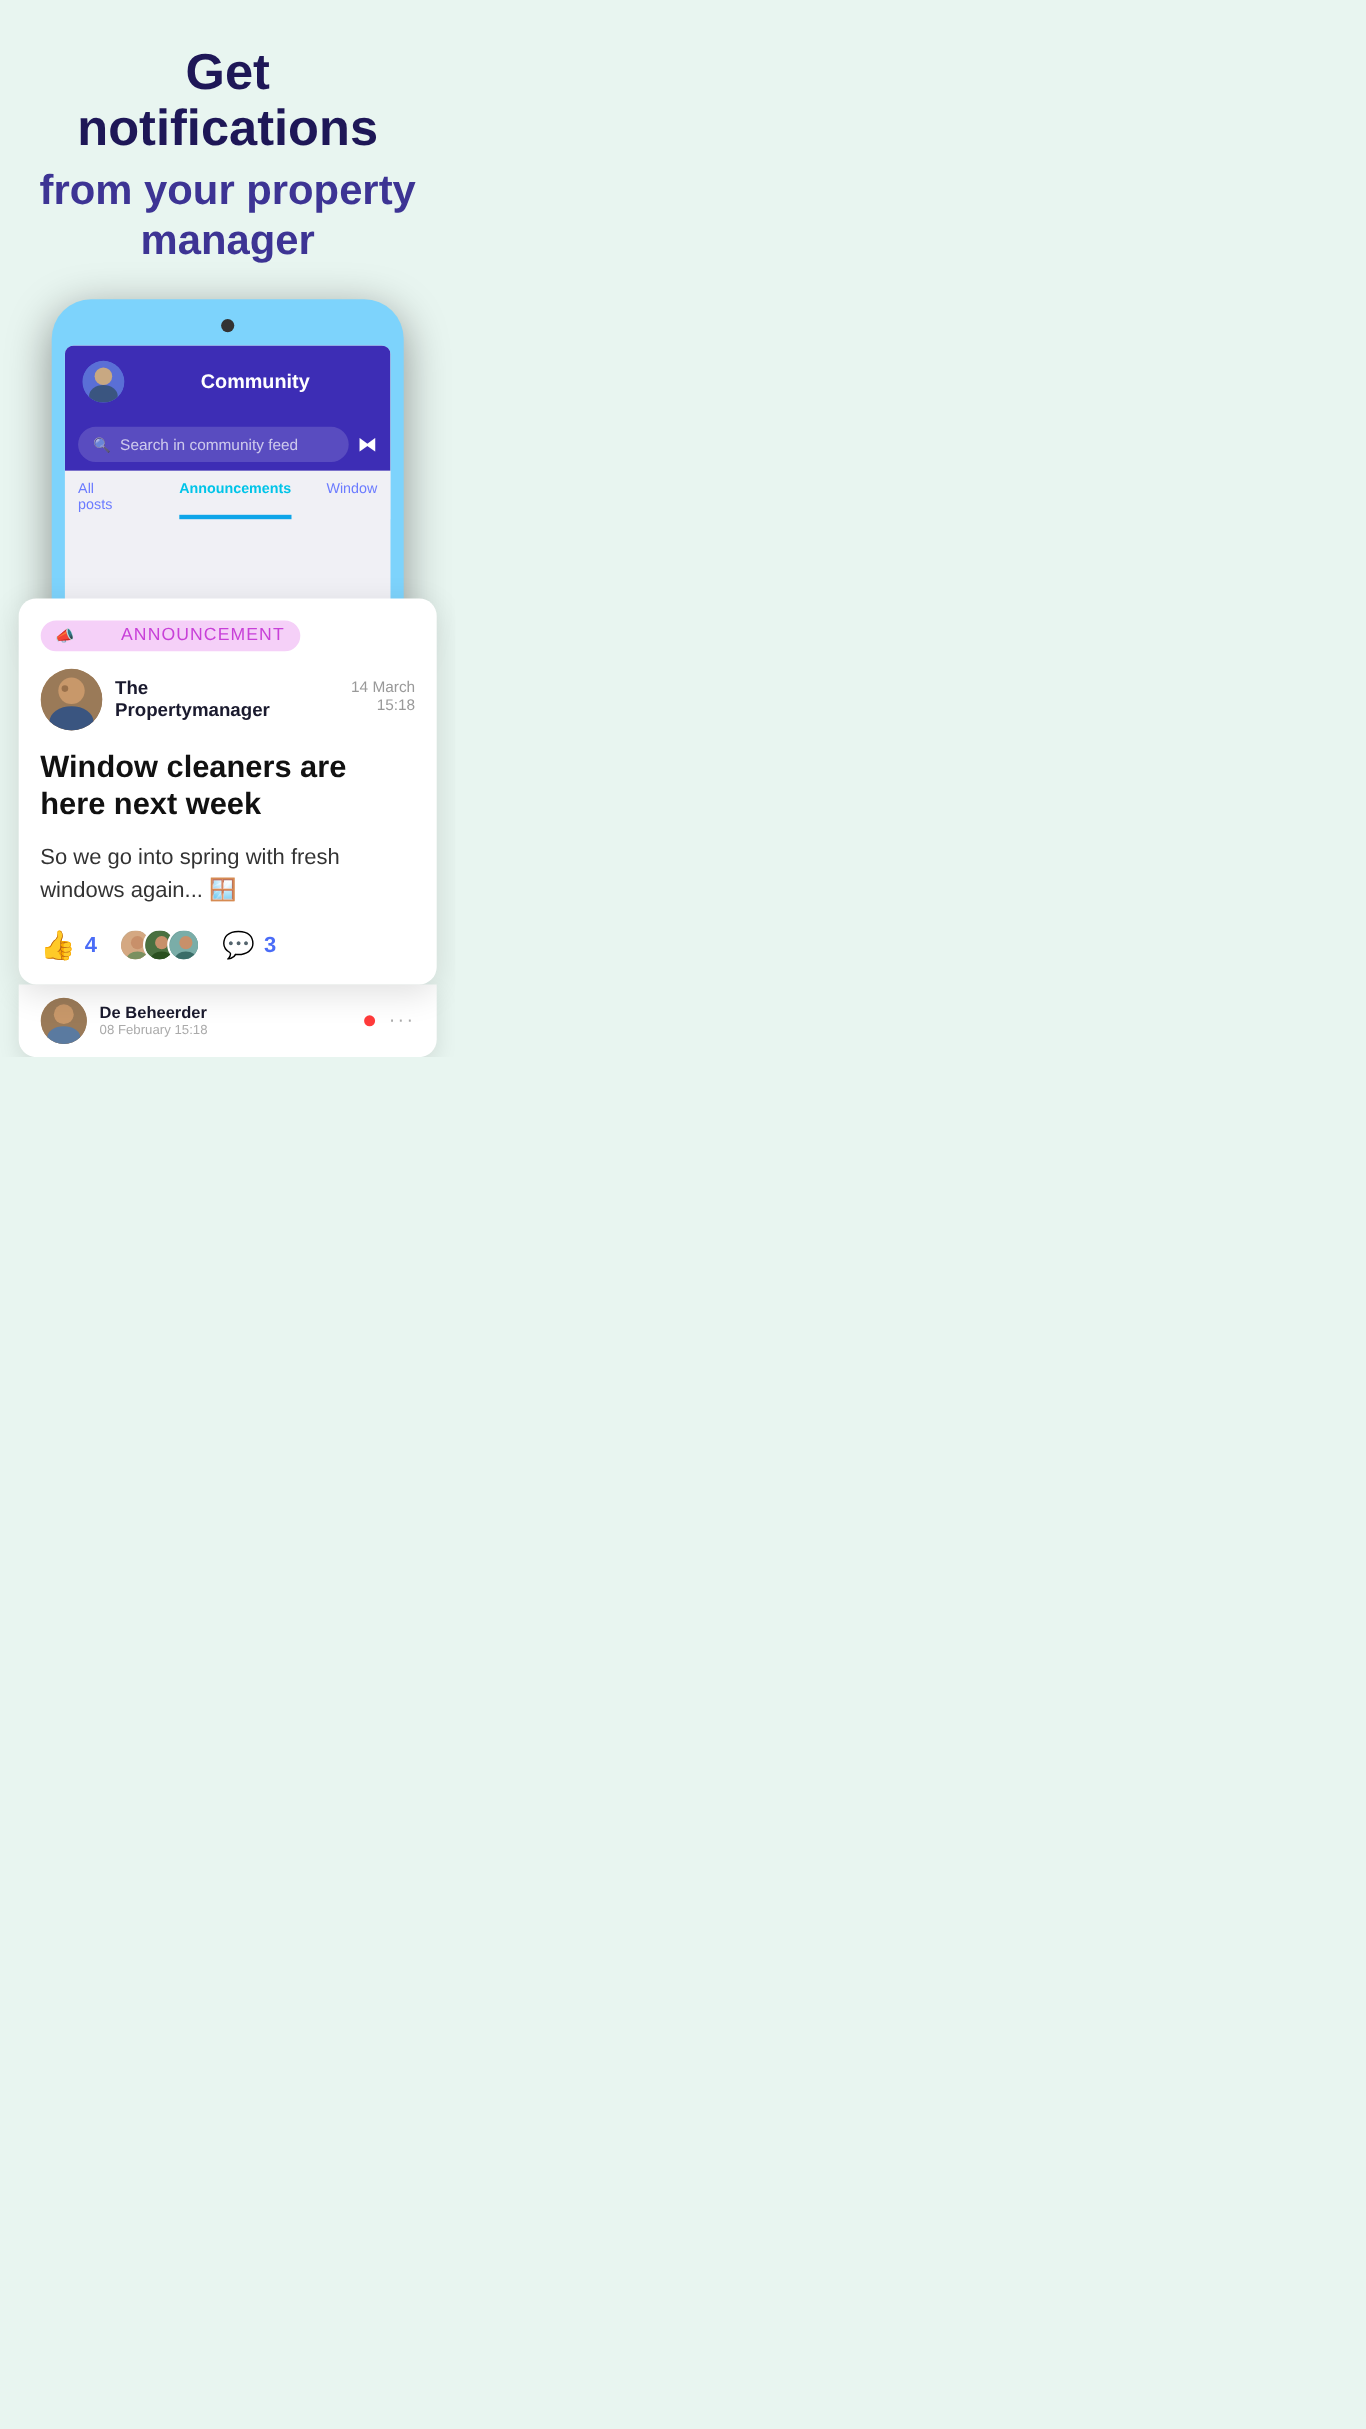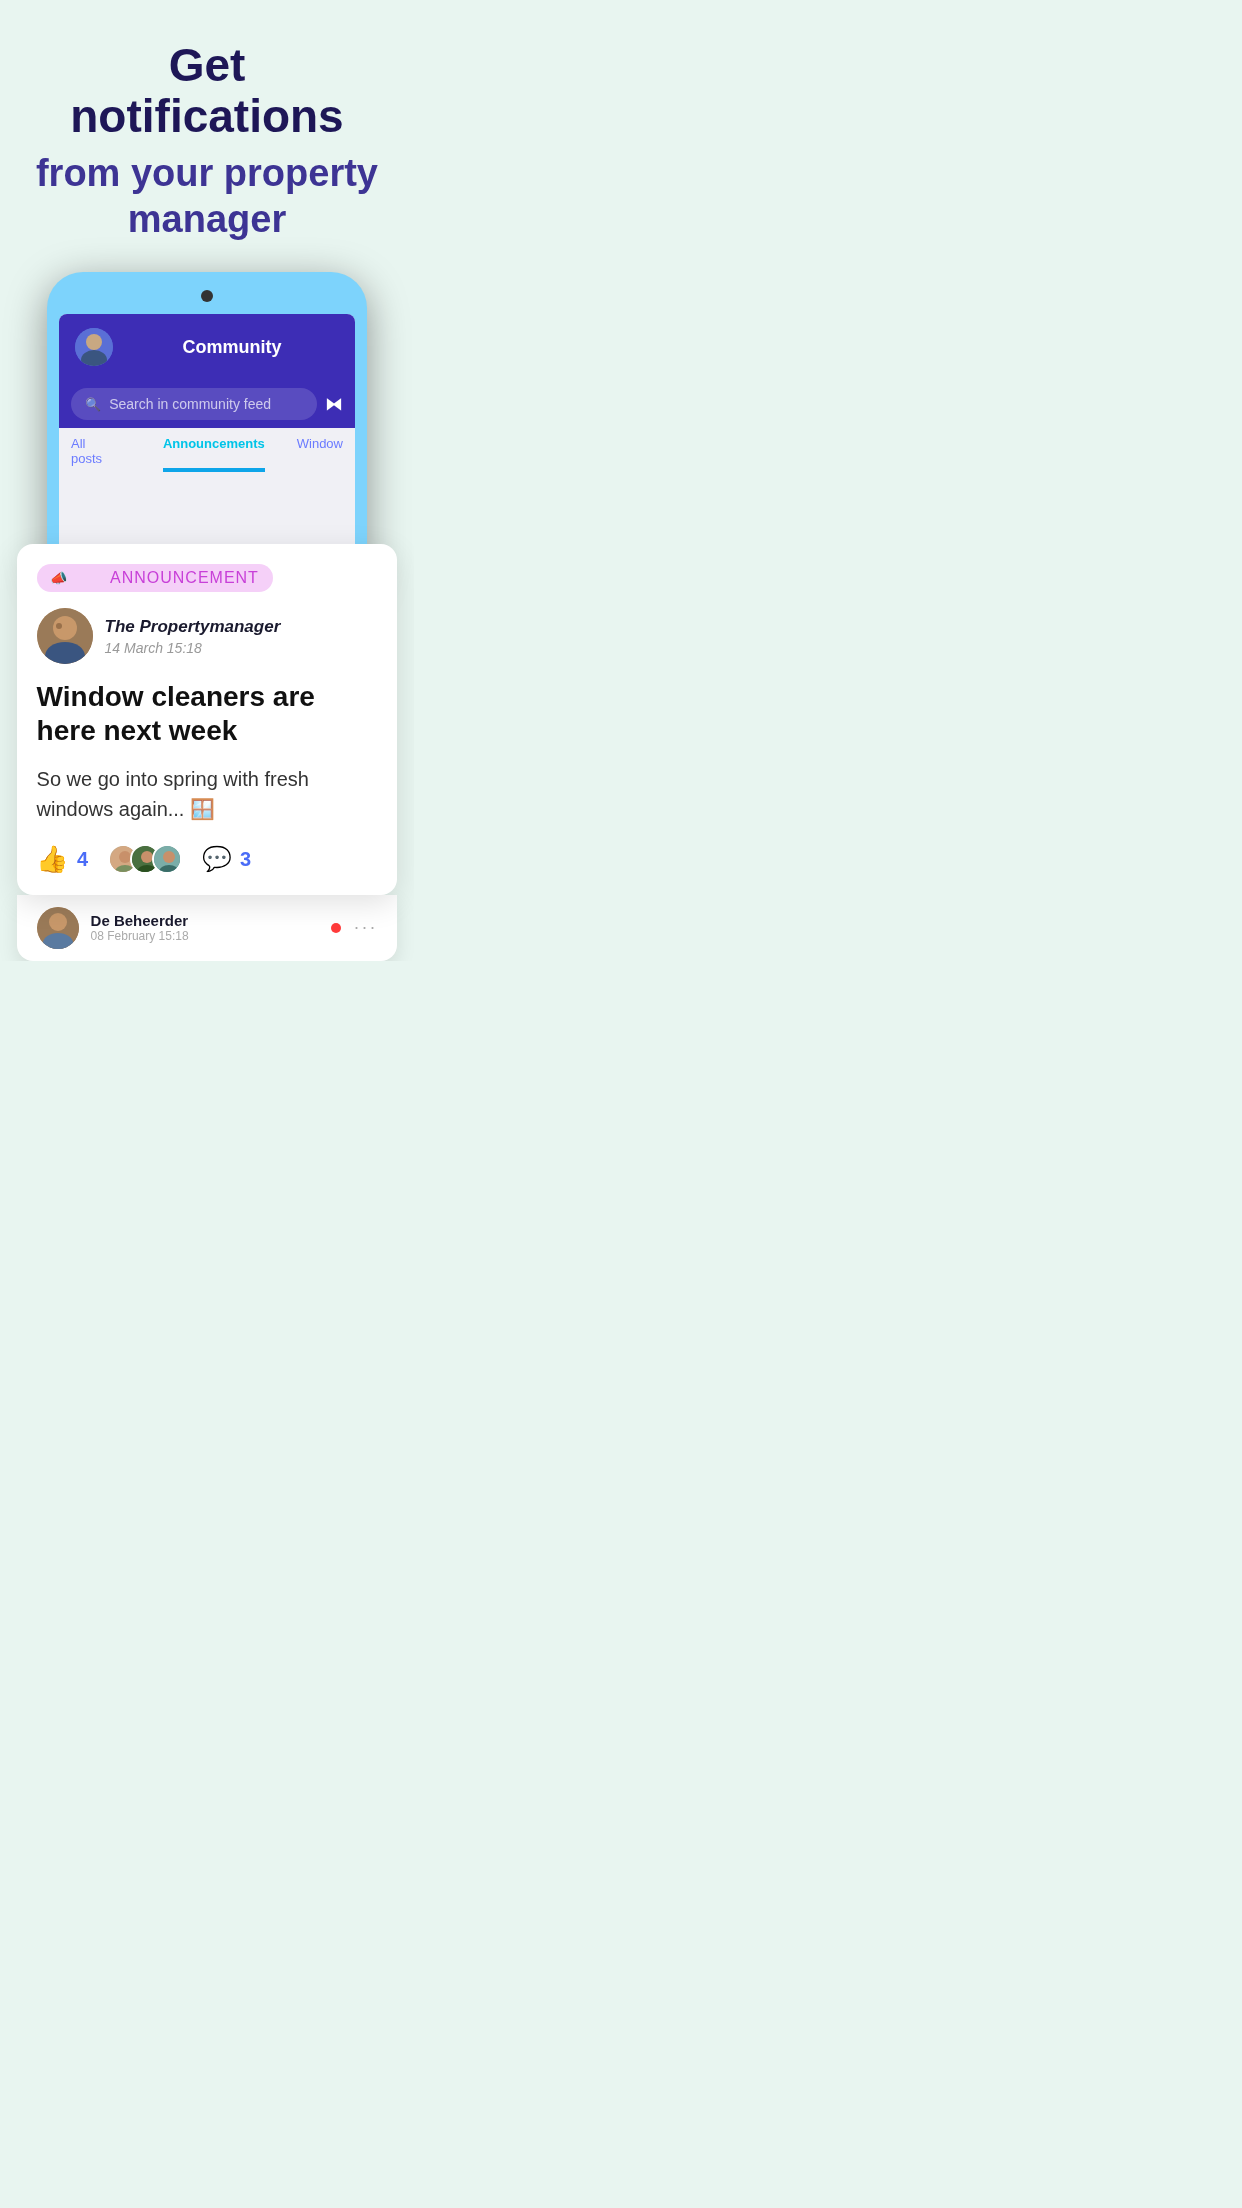--- a/index.html
+++ b/index.html
@@ -226,34 +226,33 @@
       overflow: hidden;
       flex-shrink: 0;
       display: flex;
       align-items: center;
       justify-content: center;
       position: relative;
     }
 
     .author-info {
       display: flex;
-      flex-direction: column;
       gap: 3px;
-      font-style: italic;
     }
 
     .author-name {
       font-size: 17px;
       font-weight: 700;
       color: #1a1a2e;
     }
 
     .author-date {
       font-size: 14px;
       color: #999;
+      text-align: right;
     }
 
     
     .post-title {
       font-size: 28px;
       font-weight: 900;
       color: #111;
       line-height: 1.2;
       margin-bottom: 16px;
     }

